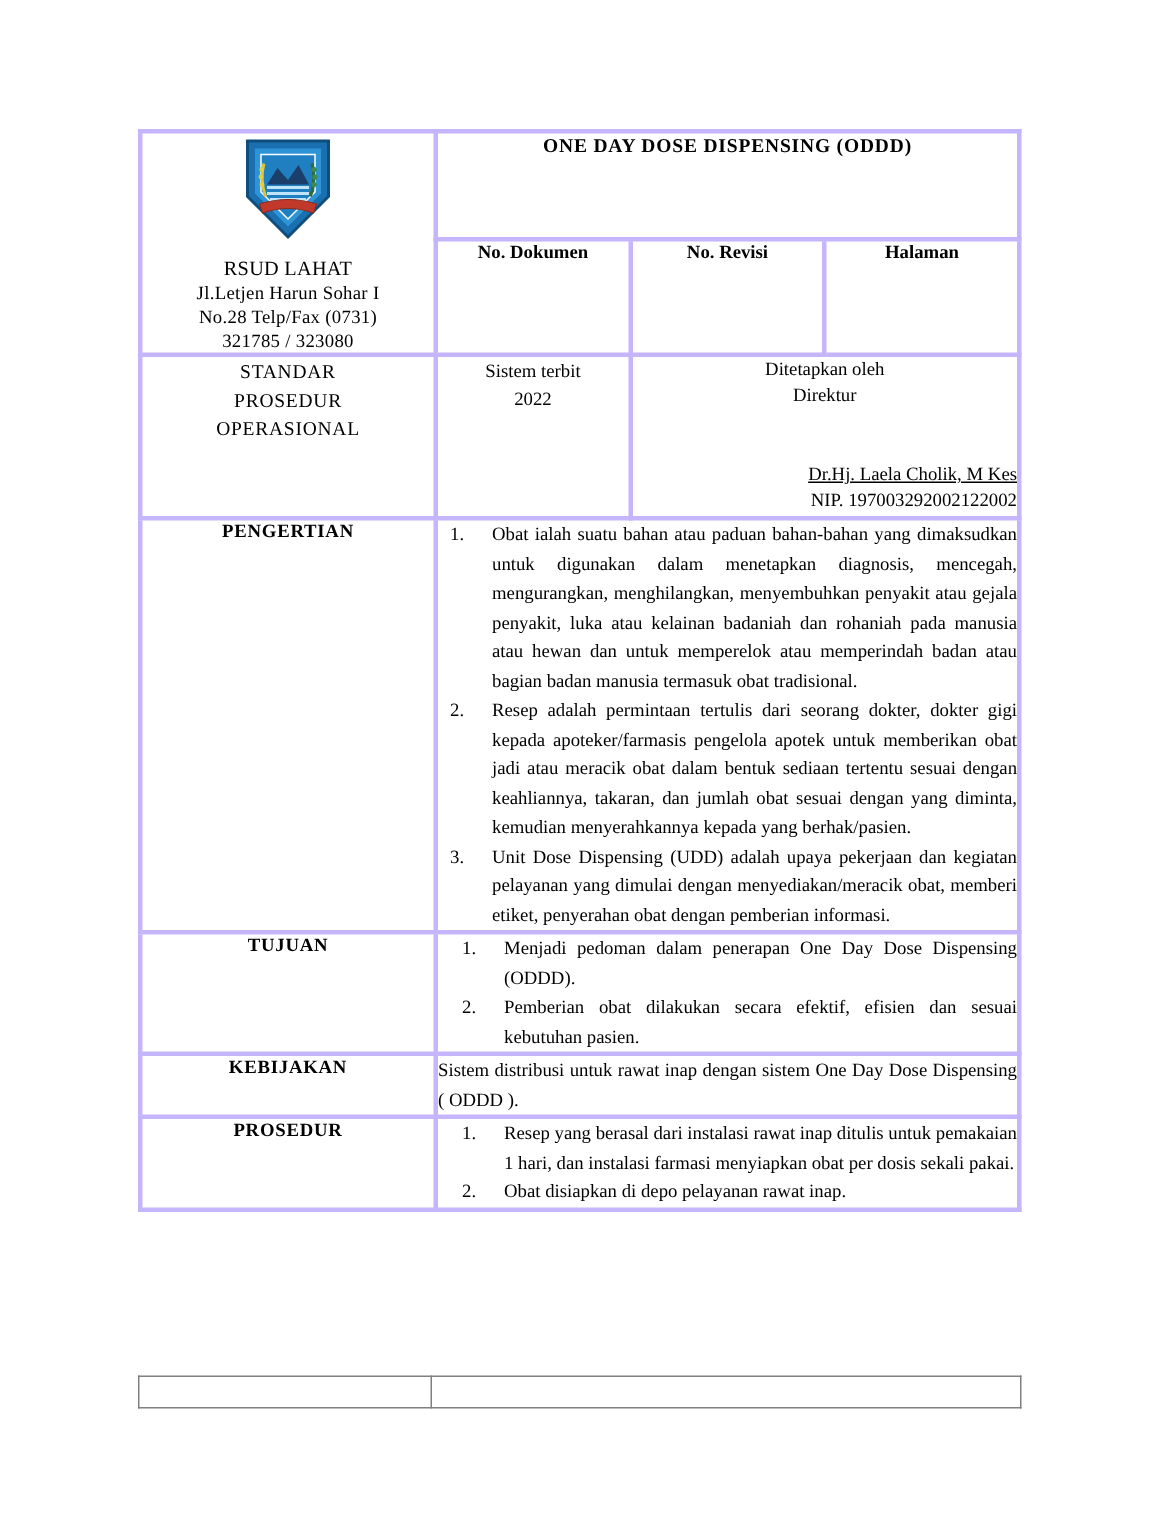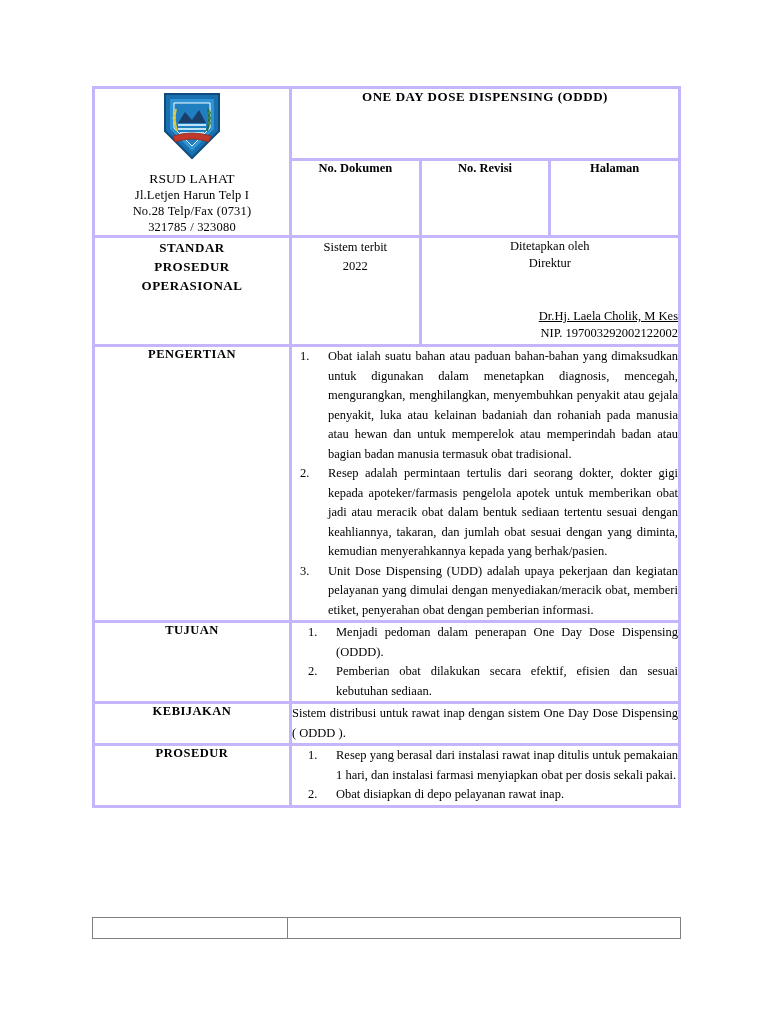--- a/index.html
+++ b/index.html
@@ -78,21 +78,21 @@
     font-weight: bold;
     font-size: 12.5px;
     padding: 16px 4px 4px 4px;
     vertical-align: top;
     height: 74px;
   }
 
   
   .spo-label {
     text-align: center;
-    font-weight: bold;
+    font-weight: normal;
     font-size: 13px;
     letter-spacing: 0.5px;
     line-height: 19px;
     padding: 18px 6px 6px 6px;
     vertical-align: top;
   }
   .tanggal {
     text-align: center;
     font-size: 12.5px;
     line-height: 19px;
@@ -217,21 +217,21 @@
             <path d="M47 18 Q50 28 46 40" stroke="#2f6a3a" stroke-width="2" fill="none"></path>
             <circle cx="48.5" cy="22" r="1.7" fill="#3d8b4d"></circle>
             <circle cx="49" cy="27" r="1.7" fill="#3d8b4d"></circle>
             <circle cx="48.4" cy="32" r="1.7" fill="#3d8b4d"></circle>
 
             <path d="M12 45 Q31 39 50 45 L48 51 Q31 45 14 51 Z" fill="#c0392b" stroke="#8e2b20" stroke-width="0.8"></path>
           </svg>
         </span>
         <div class="org-lines">
           <div class="org-name">RSUD LAHAT</div>
-          <div>Jl.Letjen Harun Telp I</div>
+          <div>Jl.Letjen Harun Sohar I</div>
           <div>No.28 Telp/Fax (0731)</div>
           <div>321785 / 323080</div>
         </div>
       </td>
       <td class="doc-title" colspan="3">ONE DAY DOSE DISPENSING (ODDD)</td>
     </tr>
 
     <tr>
       <td class="c-doc colhead">No. Dokumen</td>
       <td class="c-rev colhead">No. Revisi</td>
@@ -283,21 +283,21 @@
     <tr>
       <td class="sec-label">TUJUAN</td>
       <td class="sec-body" colspan="3">
         <ol class="items indent-more">
           <li>
             <span class="num">1.</span>
             <span>Menjadi pedoman dalam penerapan One Day Dose Dispensing (ODDD).</span>
           </li>
           <li>
             <span class="num">2.</span>
-            <span>Pemberian obat dilakukan secara efektif, efisien dan sesuai kebutuhan sediaan.</span>
+            <span>Pemberian obat dilakukan secara efektif, efisien dan sesuai kebutuhan pasien.</span>
           </li>
         </ol>
       </td>
     </tr>
 
     <tr>
       <td class="sec-label">KEBIJAKAN</td>
       <td class="plain-body" colspan="3">Sistem distribusi untuk rawat inap dengan sistem One Day Dose Dispensing ( ODDD ).</td>
     </tr>
 

